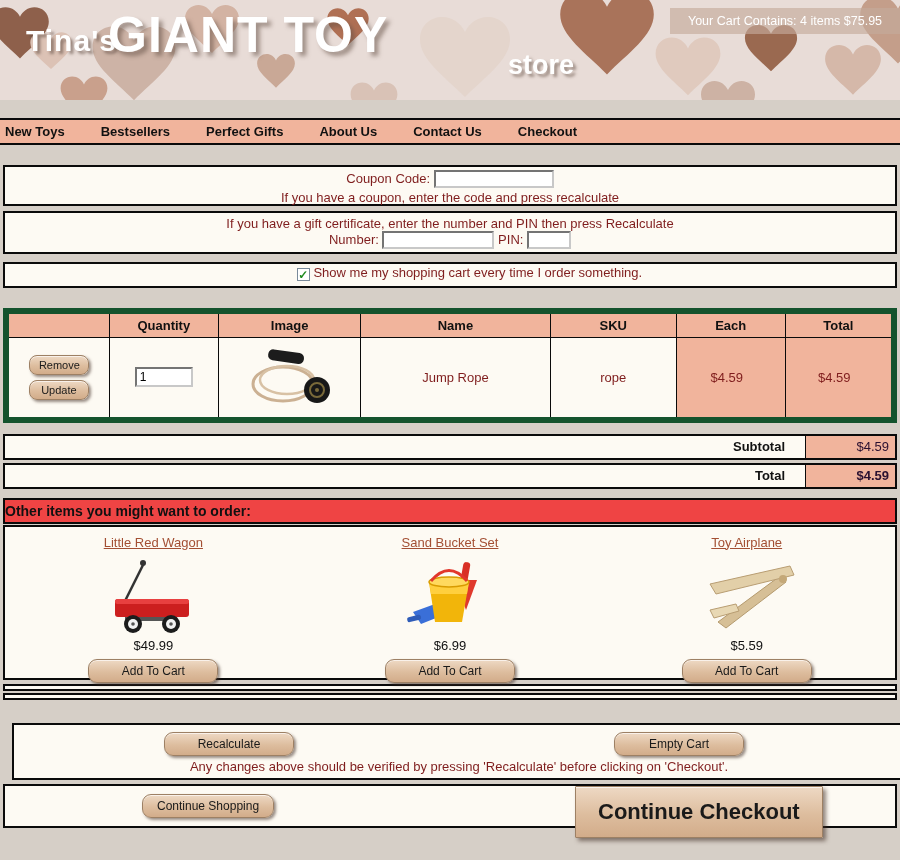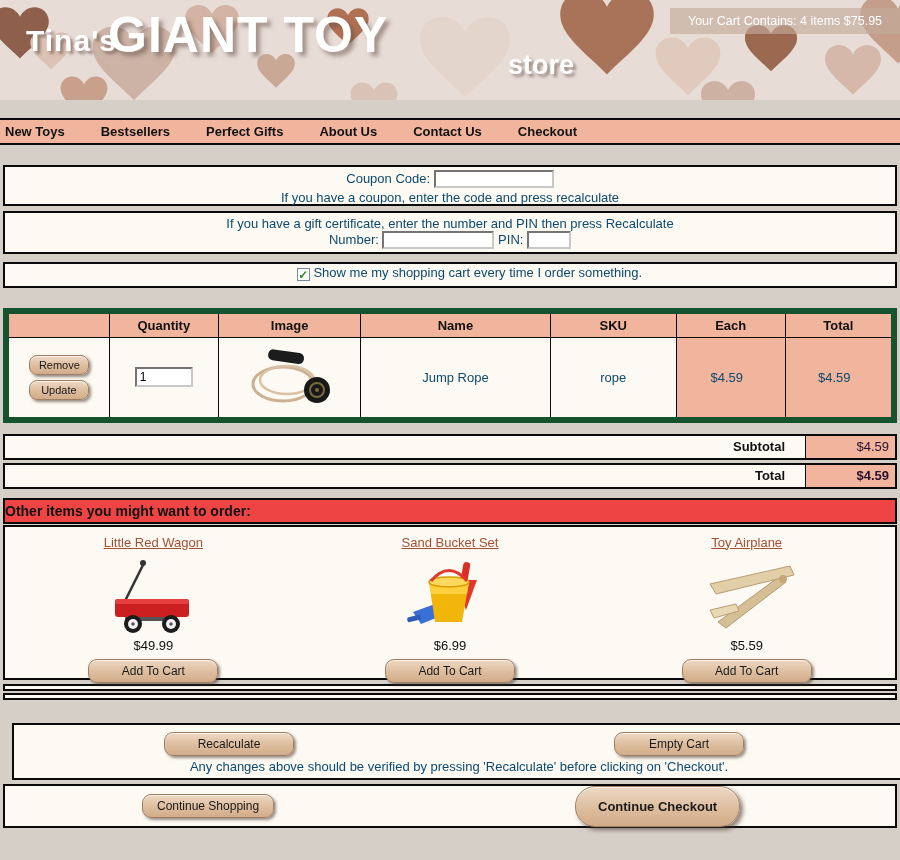--- a/index.html
+++ b/index.html
@@ -19,21 +19,21 @@
         background:rgba(196,170,155,.65); color:#fff; font-size:12.5px; text-align:center; }
 
   
   .nav { margin:18px 0 0 0; width:900px; height:27px; background:#f1b49c;
         border-top:2px solid #0a0a0a; border-bottom:2px solid #0a0a0a;
         display:flex; align-items:center; padding-left:5px; gap:36px; }
   .nav a { font-size:13px; font-weight:bold; color:#111; text-decoration:none; cursor:pointer; }
 
   
   .panel { margin:0 3px; width:894px; background:#fdfaf3; border:2px solid #0a0a0a; }
-  .purple { color:#0c4a6e; }
+  .purple { color:#7f1d1d; }
 
   .coupon-panel { margin-top:20px; height:41px; text-align:center; font-size:13px; padding-top:3px; }
   .coupon-line { height:20px; }
   .coupon-panel input { width:120px; height:18px; border:2px inset #c8c8c8; background:#fff; font-size:12px; }
 
   .gift-panel { margin-top:5px; height:43px; text-align:center; font-size:13px; padding-top:3px; }
   .gift-panel input.num { width:112px; height:18px; border:2px inset #c8c8c8; background:#fff; font-size:12px; }
   .gift-panel input.pin { width:44px; height:18px; border:2px inset #c8c8c8; background:#fff; font-size:12px; }
 
   .showcart-panel { margin-top:8px; height:26px; text-align:center; font-size:13px; line-height:18px;padding-left:39px; }
@@ -54,21 +54,21 @@
   td.cell-each, td.cell-total { width:110px; background:#f1b49c; text-align:right; padding-right:8px; }
   td.cell-qty input { width:58px; height:20px; border:2px inset #c8c8c8; background:#fff; font-size:12px; padding-left:3px; }
 
   
   .btn { display:inline-block; background:linear-gradient(180deg,#eed9c4 0%,#ddbd9e 55%,#d2ac8a 100%);
         border:1px solid #9d8064; border-radius:9px; color:#1a1a1a; font-size:12px; padding:4px 14px;
         box-shadow:2px 2px 3px rgba(70,50,40,.55), inset 0 1px 0 rgba(255,255,255,.65);
         cursor:pointer; font-family:"Liberation Sans",sans-serif; }
   .btn-small { font-size:11px; padding:3px 9px; border-radius:8px; }
   .btn-wide { min-width:130px; text-align:center; }
-  .btn-big { font-size:13px; font-weight:bold; padding:12px 22px; border-radius:20px;
+  .btn-big { font-size:22px; font-weight:bold; padding:12px 22px; border-radius:1px;
         box-shadow:3px 3px 4px rgba(70,50,40,.6), inset 0 1px 0 rgba(255,255,255,.65); }
   .stack-btns .btn { display:block; margin:5px auto; width:60px; text-align:center; }
 
   
   .sum-row { margin:0 3px; width:894px; background:#fdfaf3; border:2px solid #0a0a0a;
         display:flex; align-items:stretch; }
   .sum-row.first { margin-top:11px; }
   .sum-row.second { margin-top:3px; }
   .sum-label { flex:1; text-align:right; padding:3px 20px; font-size:13px; font-weight:bold; color:#111; line-height:16px; }
   .sum-value { width:90px; background:#f1b49c; border-left:1px solid #0a0a0a; text-align:right;

